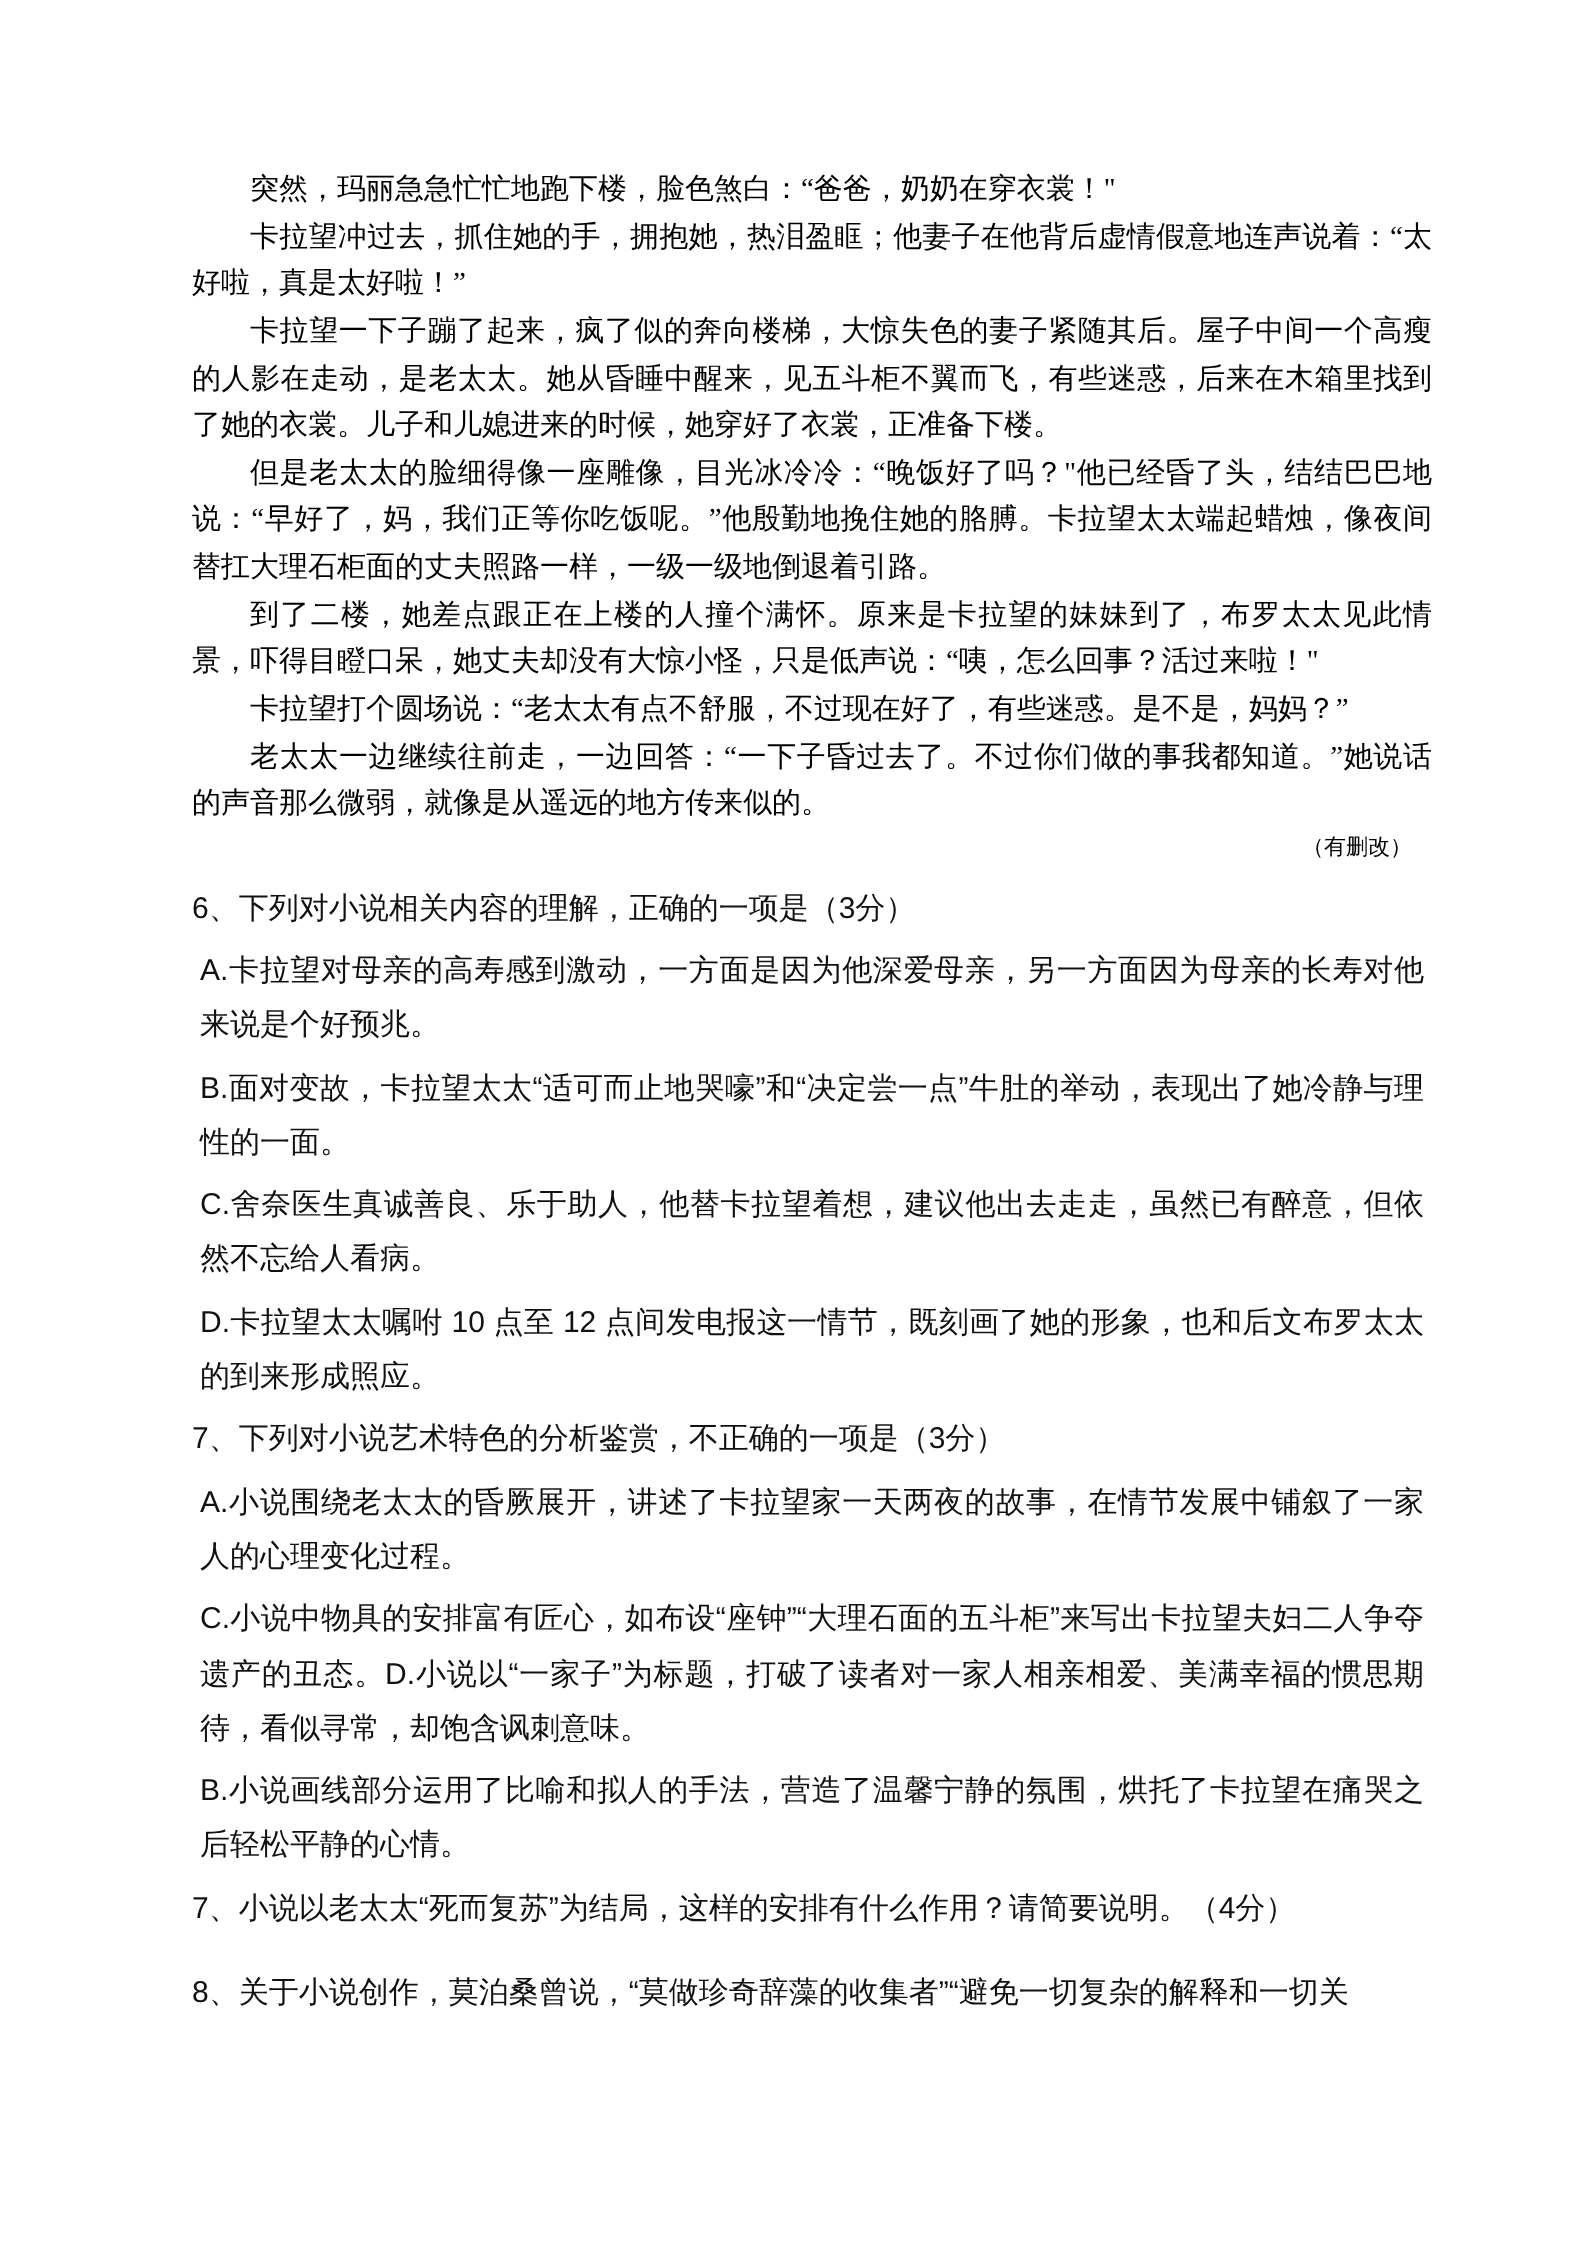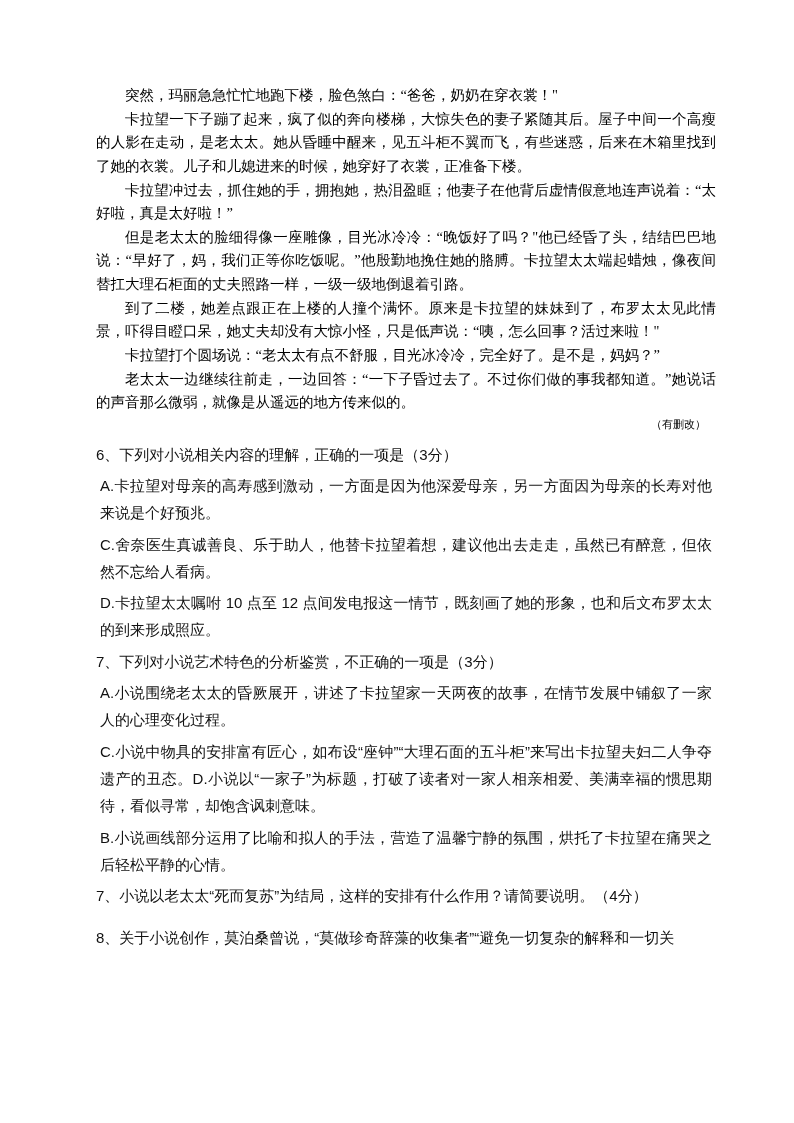--- a/index.html
+++ b/index.html
@@ -58,35 +58,36 @@
   }
   .spacer-md { height: 13px; }
 </style>
 </head>
 <body>
 
 <div class="page">
 
   <div class="passage">
     <p>突然，玛丽急急忙忙地跑下楼，脸色煞白：“爸爸，奶奶在穿衣裳！"</p>
+    <p>卡拉望冲过去，抓住她的手，拥抱她，热泪盈眶；他妻子在他背后虚情假意地连声说着：“太好啦，真是太好啦！”</p>
     <p>卡拉望一下子蹦了起来，疯了似的奔向楼梯，大惊失色的妻子紧随其后。屋子中间一个高瘦的人影在走动，是老太太。她从昏睡中醒来，见五斗柜不翼而飞，有些迷惑，后来在木箱里找到了她的衣裳。儿子和儿媳进来的时候，她穿好了衣裳，正准备下楼。</p>
-    <p>卡拉望冲过去，抓住她的手，拥抱她，热泪盈眶；他妻子在他背后虚情假意地连声说着：“太好啦，真是太好啦！”</p>
     <p>但是老太太的脸细得像一座雕像，目光冰冷冷：“晚饭好了吗？"他已经昏了头，结结巴巴地说：“早好了，妈，我们正等你吃饭呢。”他殷勤地挽住她的胳膊。卡拉望太太端起蜡烛，像夜间替扛大理石柜面的丈夫照路一样，一级一级地倒退着引路。</p>
     <p>到了二楼，她差点跟正在上楼的人撞个满怀。原来是卡拉望的妹妹到了，布罗太太见此情景，吓得目瞪口呆，她丈夫却没有大惊小怪，只是低声说：“咦，怎么回事？活过来啦！"</p>
-    <p>卡拉望打个圆场说：“老太太有点不舒服，目光冰冷冷，完全好了。是不是，妈妈？”</p>
+    <p>卡拉望打个圆场说：“老太太有点不舒服，不过现在好了，有些迷惑。是不是，妈妈？”</p>
     <p>老太太一边继续往前走，一边回答：“一下子昏过去了。不过你们做的事我都知道。”她说话的声音那么微弱，就像是从遥远的地方传来似的。</p>
   </div>
 
   <p class="attribution">（有删改）</p>
 
   <div class="questions">
 
     <div class="qblock">
       <p class="qstem">6、下列对小说相关内容的理解，正确的一项是（3分）</p>
       <p class="qopt">A.卡拉望对母亲的高寿感到激动，一方面是因为他深爱母亲，另一方面因为母亲的长寿对他来说是个好预兆。</p>
+      <p class="qopt">B.面对变故，卡拉望太太“适可而止地哭嚎”和“决定尝一点”牛肚的举动，表现出了她冷静与理性的一面。</p>
       <p class="qopt">C.舍奈医生真诚善良、乐于助人，他替卡拉望着想，建议他出去走走，虽然已有醉意，但依然不忘给人看病。</p>
       <p class="qopt">D.卡拉望太太嘱咐 10 点至 12 点间发电报这一情节，既刻画了她的形象，也和后文布罗太太的到来形成照应。</p>
     </div>
 
     <div class="qblock">
       <p class="qstem">7、下列对小说艺术特色的分析鉴赏，不正确的一项是（3分）</p>
       <p class="qopt">A.小说围绕老太太的昏厥展开，讲述了卡拉望家一天两夜的故事，在情节发展中铺叙了一家人的心理变化过程。</p>
       <p class="qopt">C.小说中物具的安排富有匠心，如布设“座钟”“大理石面的五斗柜”来写出卡拉望夫妇二人争夺遗产的丑态。D.小说以“一家子”为标题，打破了读者对一家人相亲相爱、美满幸福的惯思期待，看似寻常，却饱含讽刺意味。</p>
       <p class="qopt">B.小说画线部分运用了比喻和拟人的手法，营造了温馨宁静的氛围，烘托了卡拉望在痛哭之后轻松平静的心情。</p>
     </div>

